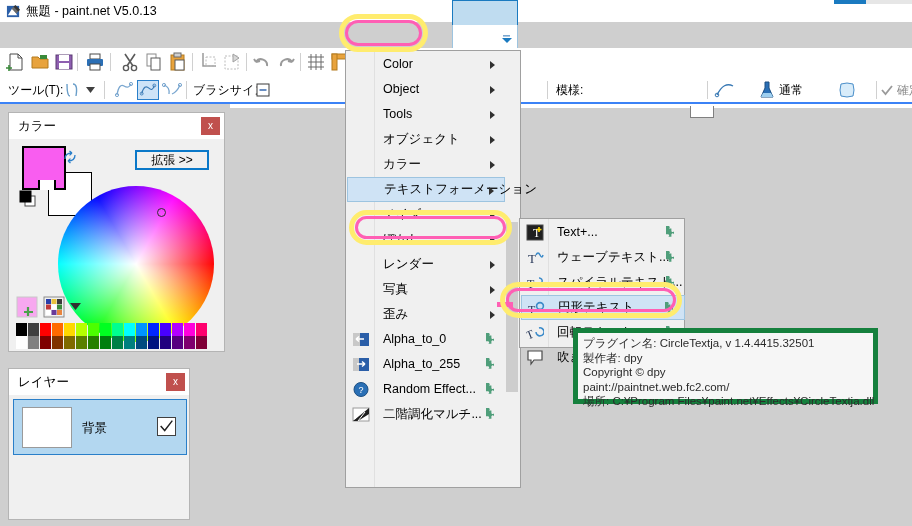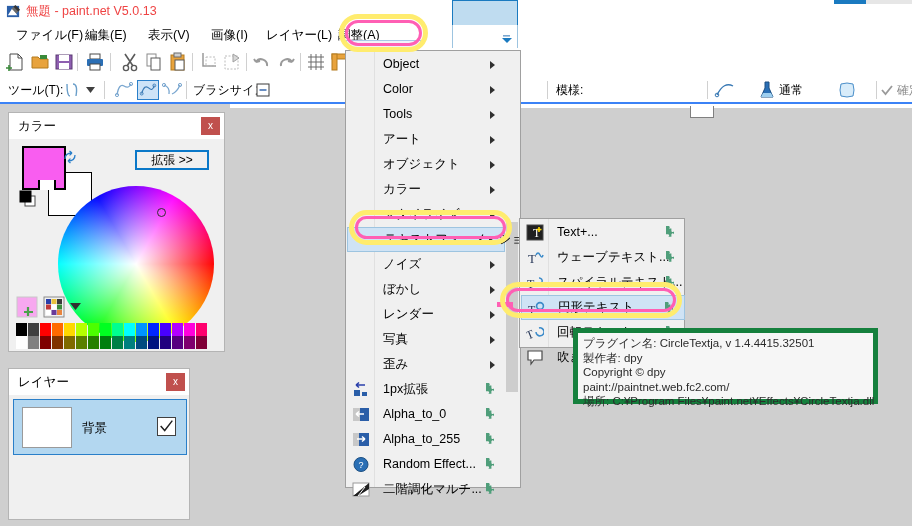--- a/index.html
+++ b/index.html
@@ -7,21 +7,21 @@
     width:912px;height:526px;overflow:hidden;
     font-family:"Liberation Sans","DejaVu Sans",sans-serif;
     font-size:12px;color:#000;background:#cfcfcf;
     -webkit-font-smoothing:antialiased;
   }
   #app{position:relative;width:912px;height:526px;}
 
   
   .titlebar{position:absolute;left:0;top:0;width:912px;height:22px;background:#fff;}
   .title-ico{position:absolute;left:6px;top:4px;width:15px;height:15px;}
-  .title-text{position:absolute;left:26px;top:3px;font-size:12.5px;color:#ef4444;white-space:nowrap;}
+  .title-text{position:absolute;left:26px;top:3px;font-size:12.5px;color:#000000;white-space:nowrap;}
 
   
   .menubar{position:absolute;left:0;top:22px;width:912px;height:26px;background:#fff;}
   .menuitem{position:absolute;top:0;height:26px;line-height:26px;padding:0 8px;font-size:12.5px;white-space:nowrap;}
   .menuitem.active{background:#f0f4fa;border:1px solid #a8c8e8;box-sizing:border-box;line-height:24px;}
 
   
   .tabthumb{position:absolute;left:452px;top:0;width:66px;height:25px;background:#bfdcf0;border-left:1px solid #1a7ac0;border-right:1px solid #1a7ac0;border-top:1px solid #1a7ac0;box-sizing:border-box;}
   .tabbody{position:absolute;left:452px;top:25px;width:66px;height:25px;background:#fff;border:1px solid #9dc4e0;border-top:none;box-sizing:border-box;}
   .tabchev{position:absolute;left:500px;top:33px;width:14px;height:12px;}
@@ -117,29 +117,20 @@
       <path d="M2 12 L7 4 L12 12 Z" fill="#fff"></path>
       <path d="M9 2 L14 7 L11 10 L6 5 Z" fill="#6a6a6a"></path>
       <path d="M10 1 L15 6 L13 8 L8 3 Z" fill="#333"></path>
     </svg>
     <div class="title-text">無題 - paint.net V5.0.13</div>
   </div>
 
   <div class="rightstrip"></div>
   <div class="rightstrip2"></div>
 
-  <div class="menubar">
-    <div class="menuitem" style="left:8px">ファイル(F)</div>
-    <div class="menuitem" style="left:77px">編集(E)</div>
-    <div class="menuitem" style="left:140px">表示(V)</div>
-    <div class="menuitem" style="left:203px">画像(I)</div>
-    <div class="menuitem" style="left:258px">レイヤー(L)</div>
-    <div class="menuitem" style="left:330px">調整(A)</div>
-    <div class="menuitem active" style="left:346px;top:18px;width:75px;height:26px">エフェクト(C)</div>
-  </div>
 
   <div class="tabthumb"></div>
   <div class="tabbody"></div>
   <svg class="tabchev" viewBox="0 0 14 12">
     <rect x="3" y="2" width="7" height="1.6" fill="#7aa7d0"></rect>
     <path d="M2 5 L12 5 L7 10 Z" fill="#1a7ac0"></path>
   </svg>
 
   <div class="toolbar1">
     <svg class="tbicon" style="left:6px" viewBox="0 0 20 20">
@@ -376,57 +367,45 @@
 
   <div class="menu effectsMenu">
     <div class="gutter"></div>
     <div class="gline"></div>
     <div class="sbar">
       <div class="sbthumb" style="top:170px;height:170px"></div>
     </div>
 
     <div style="position:absolute;left:1px;top:1px;width:158px;">
       <div class="mi">
+        <span>Color</span>
+        <svg class="arrow" viewBox="0 0 5 8">
+            <path d="M0 0 L5 4 L0 8 Z" fill="#303030"></path>
+          </svg>
+      </div>
+      <div class="mi">
         <span>Object</span>
         <svg class="arrow" viewBox="0 0 5 8">
             <path d="M0 0 L5 4 L0 8 Z" fill="#303030"></path>
           </svg>
       </div>
       <div class="mi">
-        <span>Color</span>
-        <svg class="arrow" viewBox="0 0 5 8">
-            <path d="M0 0 L5 4 L0 8 Z" fill="#303030"></path>
-          </svg>
-      </div>
-      <div class="mi">
         <span>Tools</span>
         <svg class="arrow" viewBox="0 0 5 8">
             <path d="M0 0 L5 4 L0 8 Z" fill="#303030"></path>
           </svg>
       </div>
       <div class="mi">
-        <span>アート</span>
-        <svg class="arrow" viewBox="0 0 5 8">
-            <path d="M0 0 L5 4 L0 8 Z" fill="#303030"></path>
-          </svg>
-      </div>
-      <div class="mi">
         <span>オブジェクト</span>
         <svg class="arrow" viewBox="0 0 5 8">
             <path d="M0 0 L5 4 L0 8 Z" fill="#303030"></path>
           </svg>
       </div>
       <div class="mi">
         <span>カラー</span>
-        <svg class="arrow" viewBox="0 0 5 8">
-            <path d="M0 0 L5 4 L0 8 Z" fill="#303030"></path>
-          </svg>
-      </div>
-      <div class="mi">
-        <span>スタイライズ</span>
         <svg class="arrow" viewBox="0 0 5 8">
             <path d="M0 0 L5 4 L0 8 Z" fill="#303030"></path>
           </svg>
       </div>
       <div class="mi hl">
         <span>テキストフォーメーション</span>
         <svg class="arrow" viewBox="0 0 5 8">
             <path d="M0 0 L5 4 L0 8 Z" fill="#303030"></path>
           </svg>
       </div>
@@ -454,31 +433,20 @@
             <path d="M0 0 L5 4 L0 8 Z" fill="#303030"></path>
           </svg>
       </div>
       <div class="mi">
         <span>歪み</span>
         <svg class="arrow" viewBox="0 0 5 8">
             <path d="M0 0 L5 4 L0 8 Z" fill="#303030"></path>
           </svg>
       </div>
 
-      <div class="mi">
-        <svg class="miIcon" viewBox="0 0 18 17">
-          <path d="M13 4 L4 4 M4 4 l3 -2.5 M4 4 l3 2.5" stroke="#2a3faa" stroke-width="1.6" fill="none"></path>
-          <rect x="2" y="9" width="6" height="6" fill="#2a5ea8"></rect>
-            <rect x="10" y="11" width="5" height="4" fill="#2a5ea8"></rect>
-        </svg>
-        <span>1px拡張</span>
-        <svg class="puzzle" viewBox="0 0 15 15">
-          <path d="M5 1 h3 a1.6 1.6 0 0 1 0 2.6 h2.4 v2.6 a1.6 1.6 0 0 0 2.6 0 v3 a1.6 1.6 0 0 0 -2.6 0 v2.6 h-3 a1.6 1.6 0 0 0 0 -2.6 H5 z" fill="#4f9e7a"></path>
-        </svg>
-      </div>
       <div class="mi">
         <svg class="miIcon" viewBox="0 0 18 17">
           <rect x="1" y="2" width="7" height="13" fill="#c8c8c8"></rect>
             <rect x="8" y="2" width="9" height="13" fill="#2a5ea8"></rect>
           <path d="M12 8 L4 8 M4 8 l3 -2.5 M4 8 l3 2.5" stroke="#fff" stroke-width="1.5" fill="none"></path>
         </svg>
         <span>Alpha_to_0</span>
         <svg class="puzzle" viewBox="0 0 15 15">
           <path d="M5 1 h3 a1.6 1.6 0 0 1 0 2.6 h2.4 v2.6 a1.6 1.6 0 0 0 2.6 0 v3 a1.6 1.6 0 0 0 -2.6 0 v2.6 h-3 a1.6 1.6 0 0 0 0 -2.6 H5 z" fill="#4f9e7a"></path>
         </svg>

